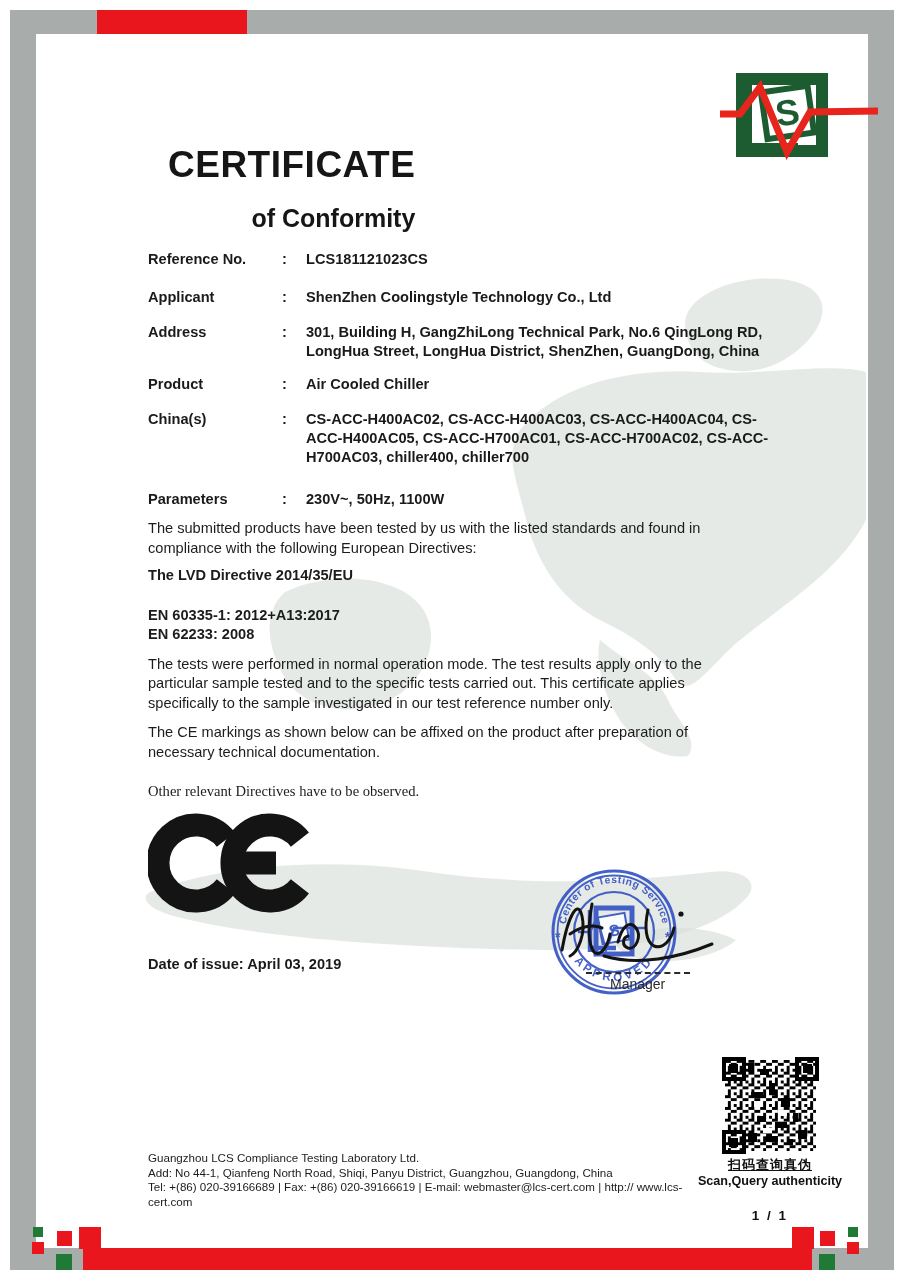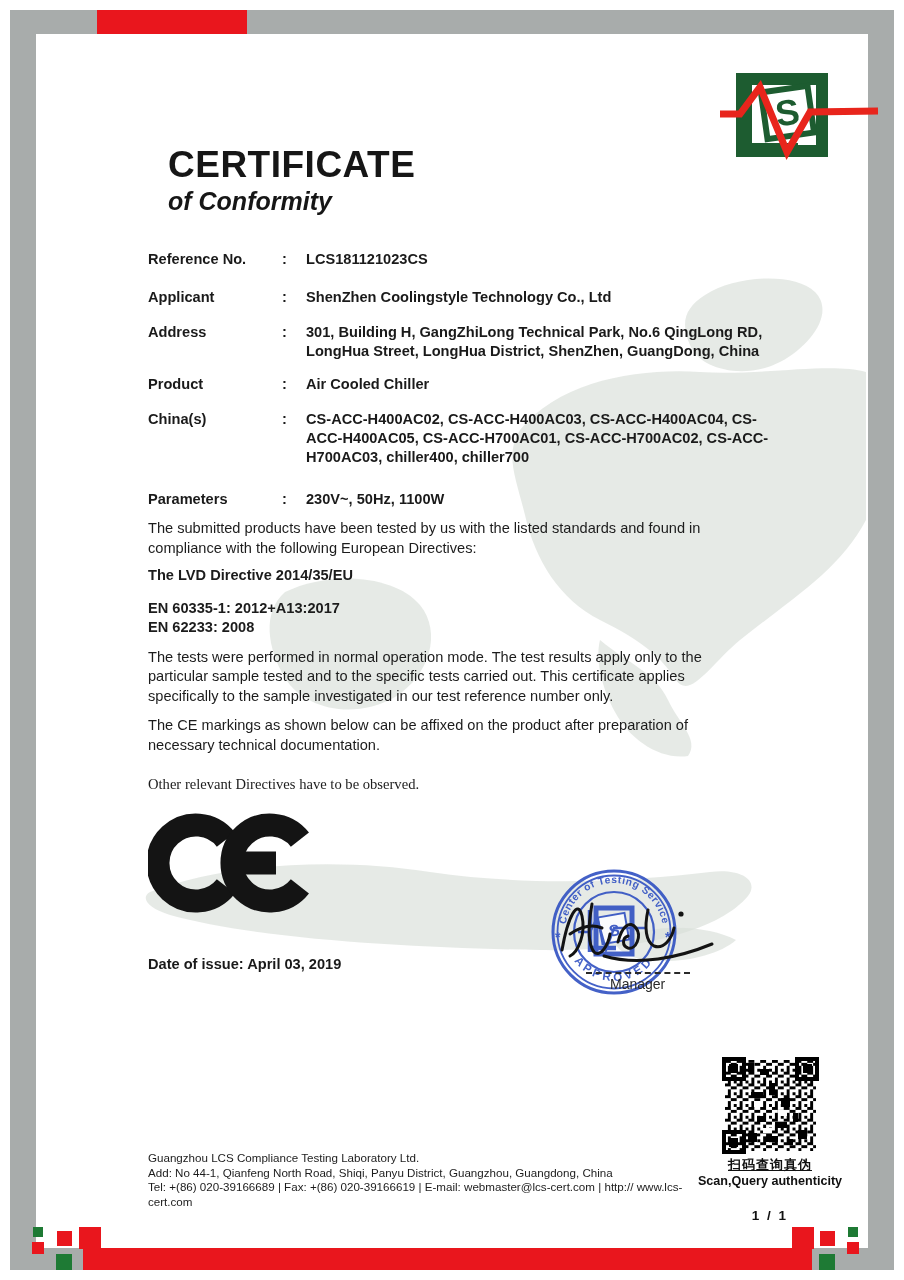--- a/index.html
+++ b/index.html
@@ -10,21 +10,21 @@
   .bar{position:absolute;background:#a8acab;z-index:2;}
   .bar.red{background:#e9161d;}
   .sq{position:absolute;z-index:4;}
   .sq.red{background:#e9161d;}
   .sq.green{background:#1e7a34;}
   
   .wmap{position:absolute;left:0;top:0;z-index:0;pointer-events:none;}
   
   .content{z-index:3;}
   .title1{font-size:37px;font-weight:bold;letter-spacing:.5px;color:#161616;line-height:1;}
-  .title2{font-size:25px;font-weight:bold;color:#161616;line-height:1;margin-top:6px;font-style:italic;}
+  .title2{font-size:25px;font-weight:bold;color:#161616;line-height:1;margin-top:23px;}
   .fields{width:633px;font-size:14.6px;font-weight:bold;line-height:19px;}
   .frow{display:flex;}
   .flabel{flex:0 0 134px;}
   .fcolon{flex:0 0 24px;}
   .fcolon::before{content:":";}
   .fvalue{flex:1;}
   .bodytxt{width:600px;font-size:14.6px;line-height:19.5px;color:#1c1c1c;}
   .bodytxt .b{font-weight:bold;}
   .dateline{font-size:14.6px;font-weight:bold;}
   .ftr{font-size:11.6px;line-height:14.6px;color:#1c1c1c;}
@@ -74,21 +74,21 @@
     <rect x="48" y="21" width="68" height="60" fill="#ffffff"></rect>
     <rect x="38" y="11" width="14" height="82" fill="#1d5c30"></rect>
     <rect x="38" y="79" width="60" height="14" fill="#1d5c30"></rect>
     <g transform="rotate(-8 87.5 48.5)">
       <rect x="64" y="25" width="47" height="47" fill="#ffffff" stroke="#1d5c30" stroke-width="6"></rect>
       <text x="87.5" y="61" text-anchor="middle" font-size="36" font-weight="bold" fill="#1d5c30" font-family="Liberation Sans, sans-serif">S</text>
     </g>
     <polyline points="20,50 40,50 60,23 87,88 110,48 178,47" fill="none" stroke="#e8251c" stroke-width="7"></polyline>
   </svg>
 
-  <div class="abs content" style="left:168px;top:146px;">
+  <div class="abs content" style="left:168px;top:146px;text-align:right;">
     <div class="title1">CERTIFICATE</div>
     <div class="title2">of Conformity</div>
   </div>
 
   <div class="abs content fields" style="left:148px;top:250px;">
     <div class="frow">
       <span class="flabel">Reference No.</span>
         <span class="fcolon"></span>
         <span class="fvalue">LCS181121023CS</span>
     </div>
@@ -115,21 +115,21 @@
     <div class="frow" style="margin-top:23px;">
       <span class="flabel">Parameters</span>
         <span class="fcolon"></span>
         <span class="fvalue">230V~, 50Hz, 1100W</span>
     </div>
   </div>
 
   <div class="abs content bodytxt" style="left:148px;top:519px;">
     <div>The submitted products have been tested by us with the listed standards and found in compliance with the following European Directives:</div>
     <div class="b" style="margin-top:8px;">The LVD Directive 2014/35/EU</div>
-    <div class="b" style="margin-top:13px;">EN 60335-1: 2012+A13:2017</div>
+    <div class="b" style="margin-top:20px;">EN 60335-1: 2012+A13:2017</div>
     <div class="b">EN 62233: 2008</div>
     <div style="margin-top:10px;">The tests were performed in normal operation mode. The test results apply only to the particular sample tested and to the specific tests carried out. This certificate applies specifically to the sample investigated in our test reference number only.</div>
     <div style="margin-top:10px;">The CE markings as shown below can be affixed on the product after preparation of necessary technical documentation.</div>
     <div style="margin-top:20px;font-family:Liberation Serif, serif;">Other relevant Directives have to be observed.</div>
   </div>
 
   <svg class="abs content" style="left:148px;top:812px;" width="170" height="102" viewBox="0 0 170 102">
     <g fill="none" stroke="#141414" stroke-width="23">
       <path d="M77.9,27.6 A38,38 0 1 0 77.9,74.4"></path>
       <path d="M151.9,27.6 A38,38 0 1 0 151.9,74.4"></path>

